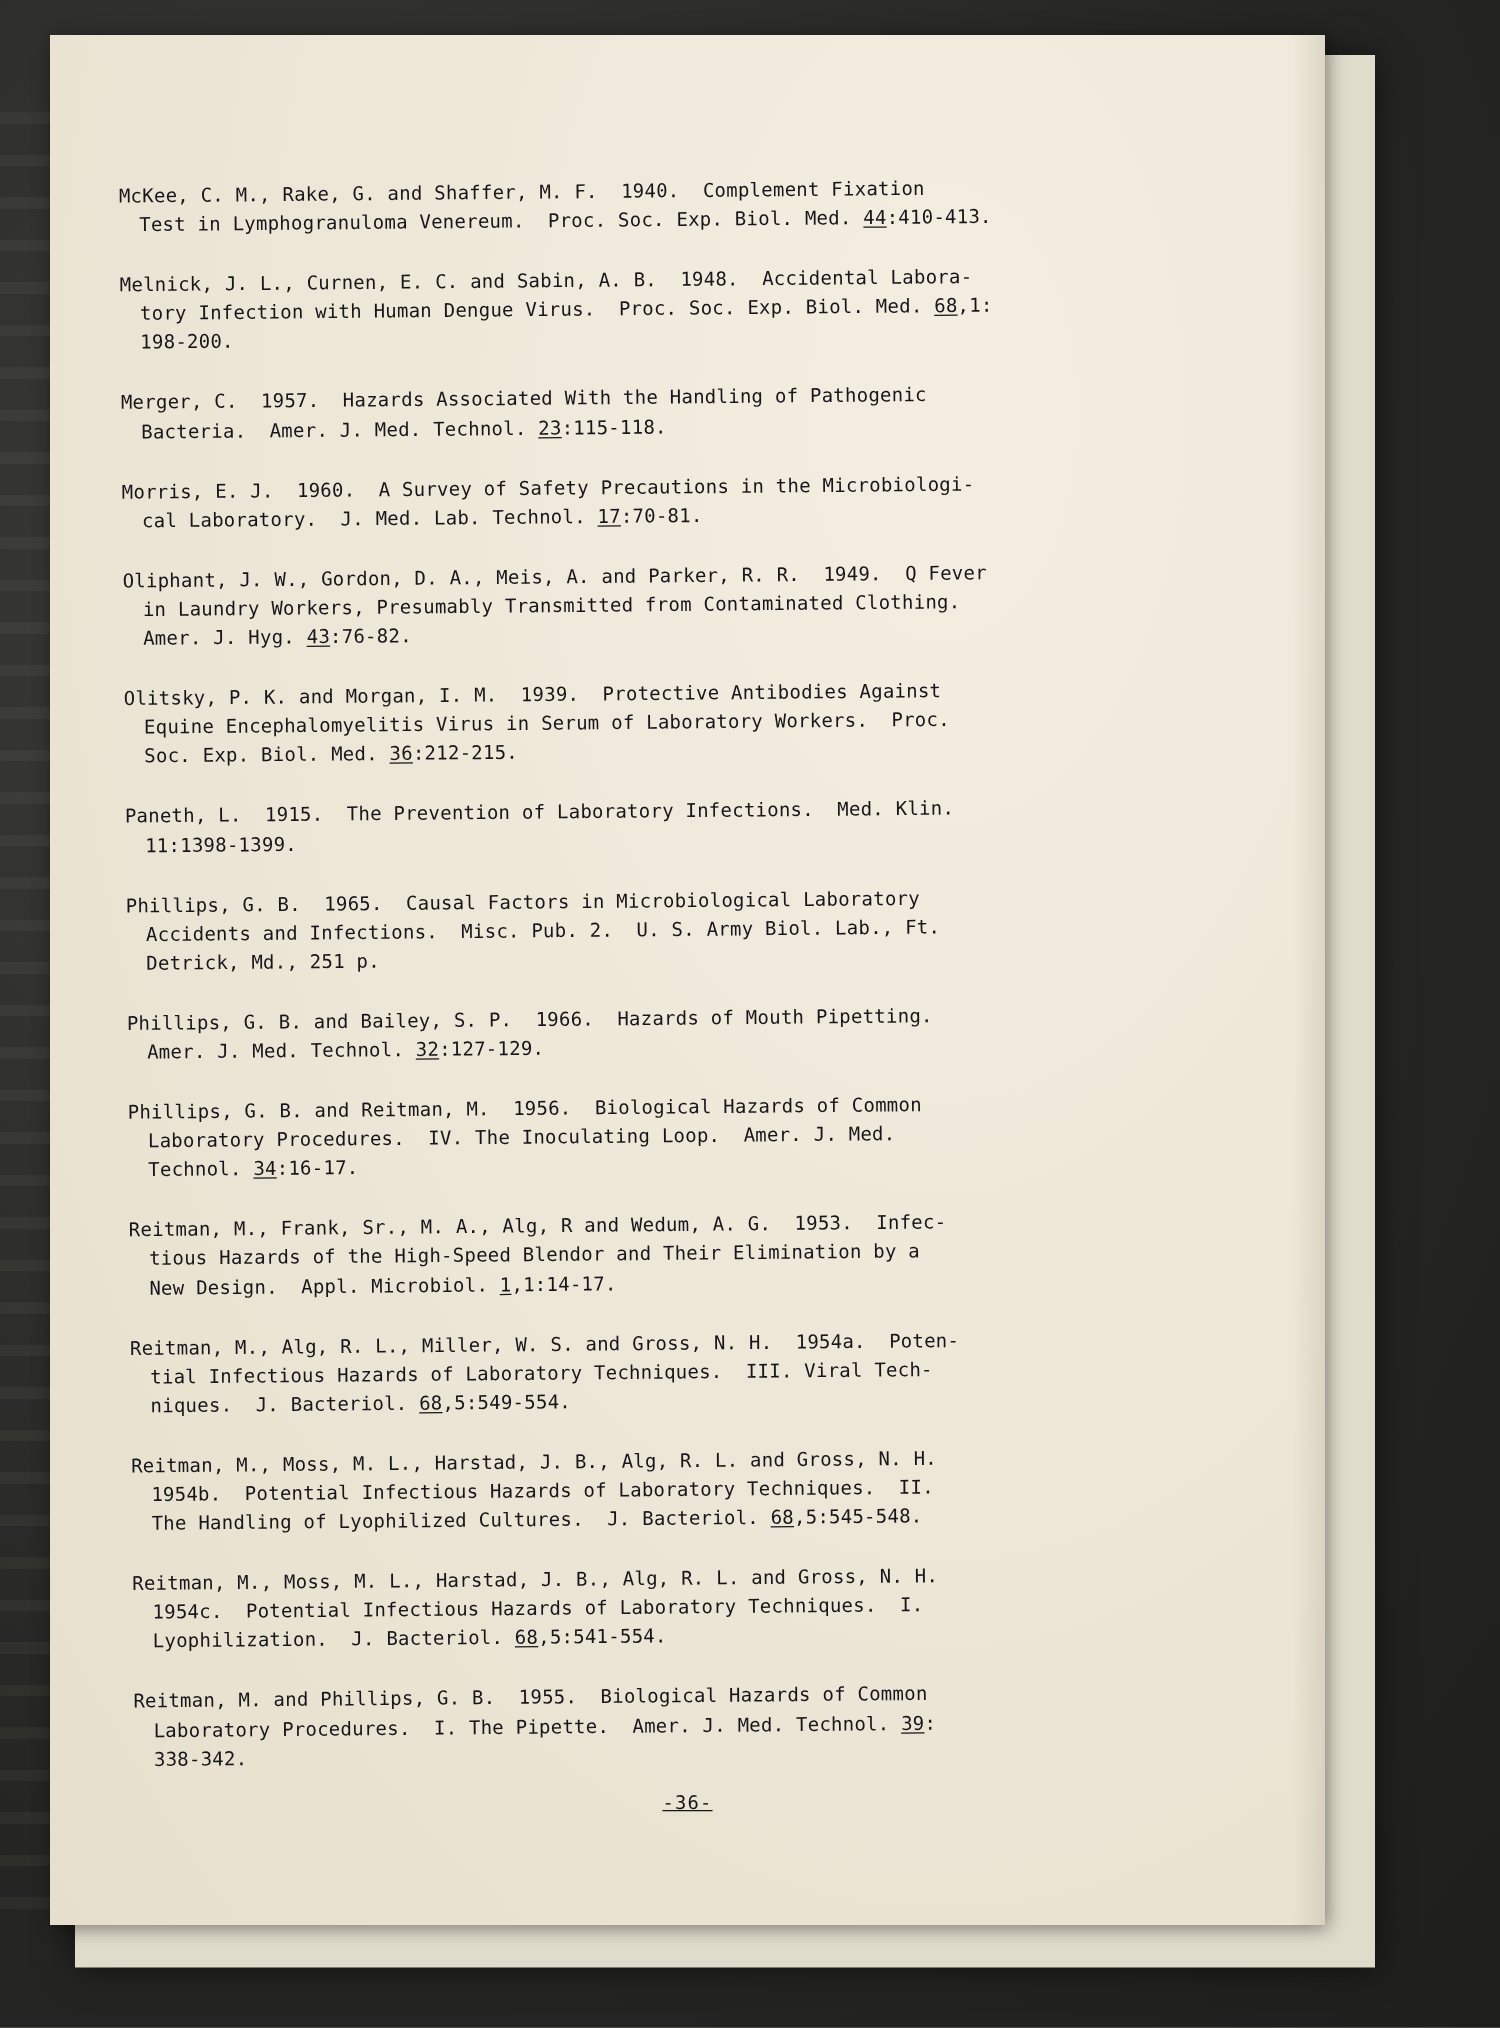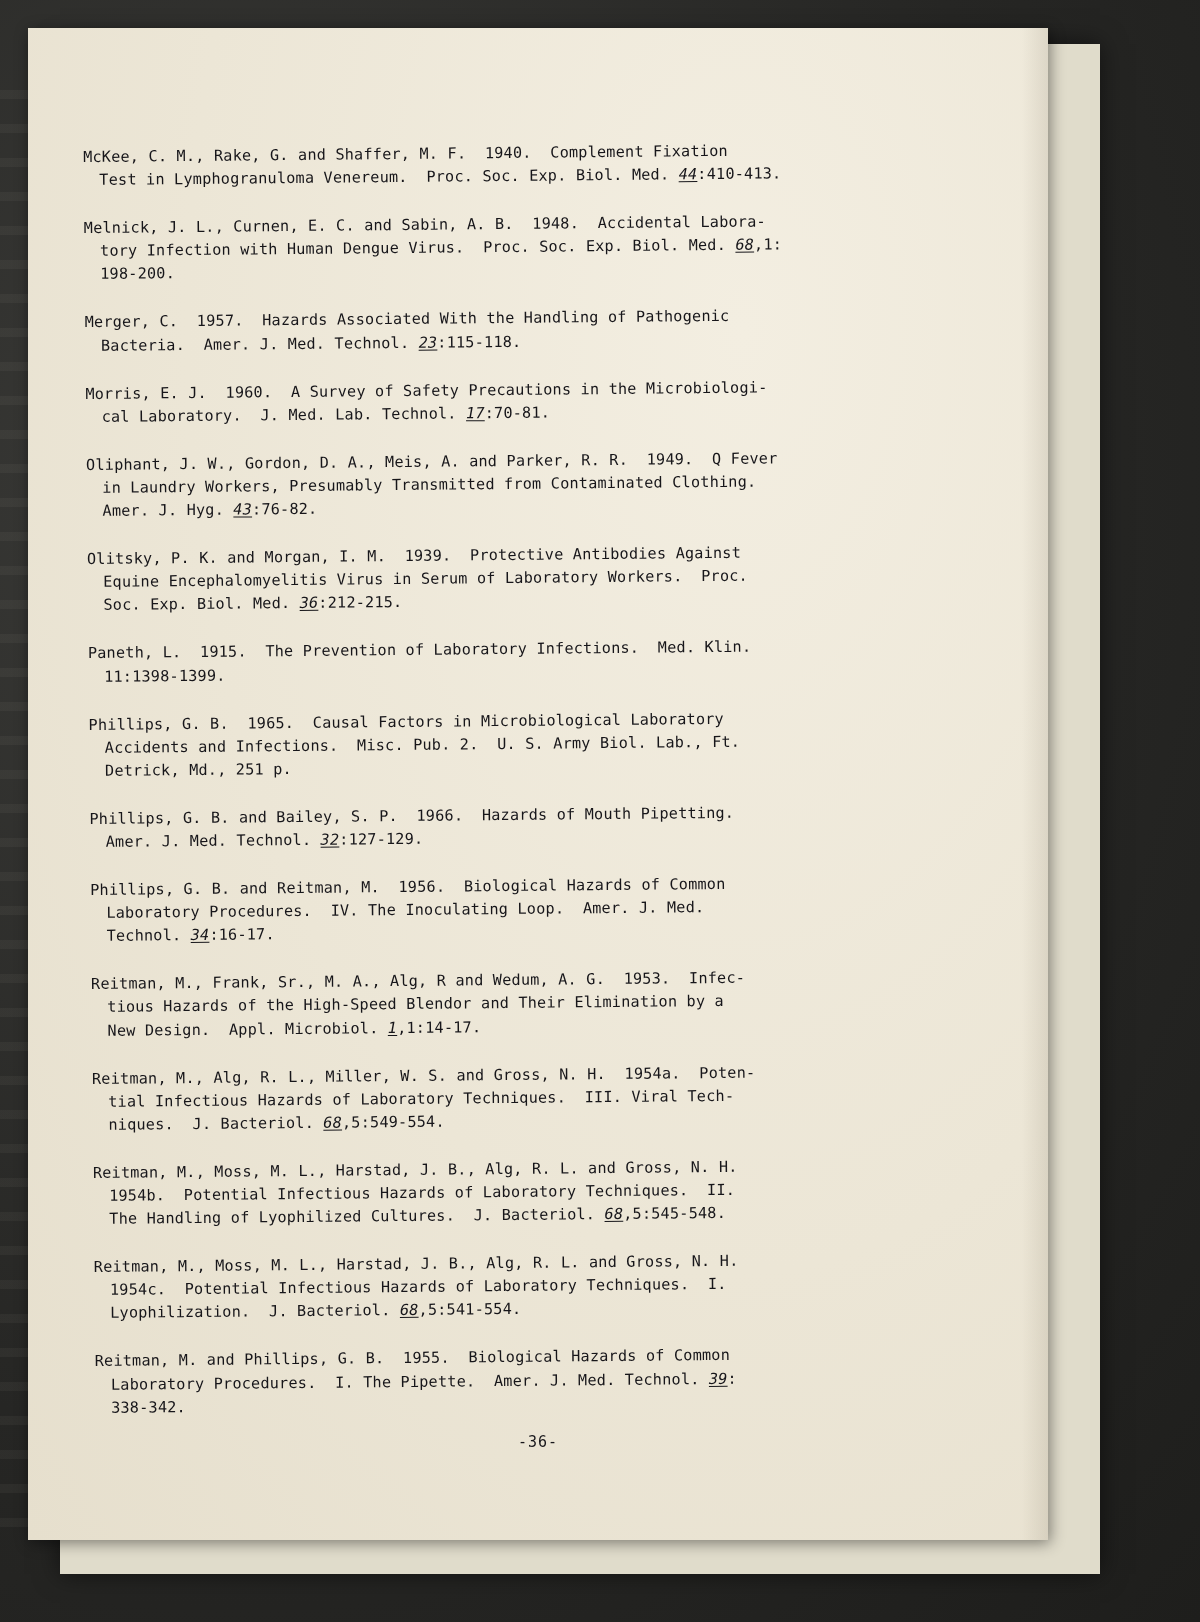--- a/index.html
+++ b/index.html
@@ -40,21 +40,21 @@
     position: absolute;
     left: 60px; top: 44px;
     width: 1040px; height: 1530px;
     background: #e0dccb;
     box-shadow: 0 0 24px rgba(0,0,0,0.55);
   }
 
   
   #page {
     position: absolute;
-    left: 28px; top: 28px;
+    left: 40px; top: 28px;
     width: 1020px; height: 1512px;
     background: #efe9da;
     background-image:
       radial-gradient(ellipse at 70% 20%, #f3eee1 0%, #ece6d6 55%, #e6dfcd 100%);
     box-shadow: 2px 3px 14px rgba(0,0,0,0.45);
   }
   #page::after {
     
     content: "";
     position: absolute;
@@ -78,34 +78,35 @@
     letter-spacing: 0.2px;
     white-space: pre-wrap;
     text-indent: 0;
   }
   .ref .ln {
     display: block;
     white-space: pre;
   }
   .ref .ln.i { padding-left: 16px; }
 
-  .u { text-decoration: underline; text-underline-offset: 2px; font-style: italic; }
+  .u { text-decoration: underline; text-underline-offset: 2px; }
 
   
   #content { transform: rotate(-0.55deg); transform-origin: 0 0; }
 
   #pagenum {
     position: absolute;
     left: 0; right: 0;
     top: 1405px;
     text-align: center;
     font-size: 15px;
     color: #17161a;
     font-family: "DejaVu Sans Mono", monospace;
     letter-spacing: 1px;
+    text-decoration: underline;
   }
 </style>
 </head>
 <body>
 
 <div id="backdrop"></div>
 <div id="ghost-strip"></div>
 <div id="under-page"></div>
 
 <div id="page">

